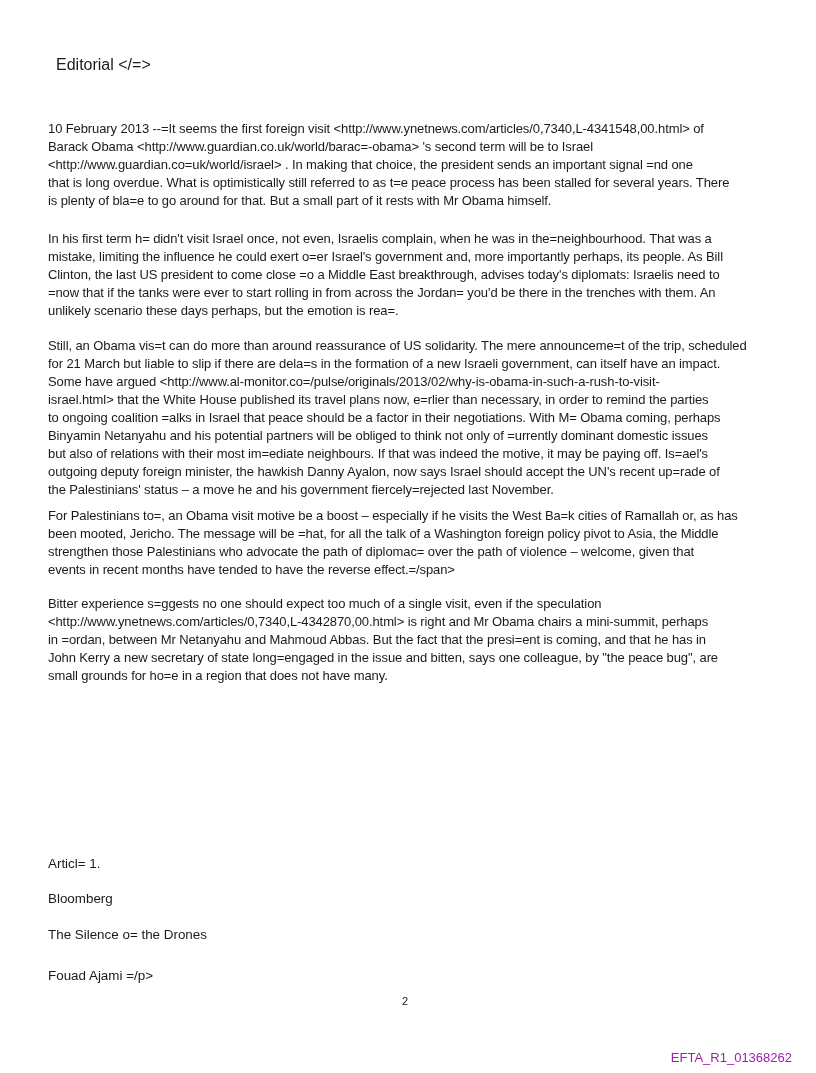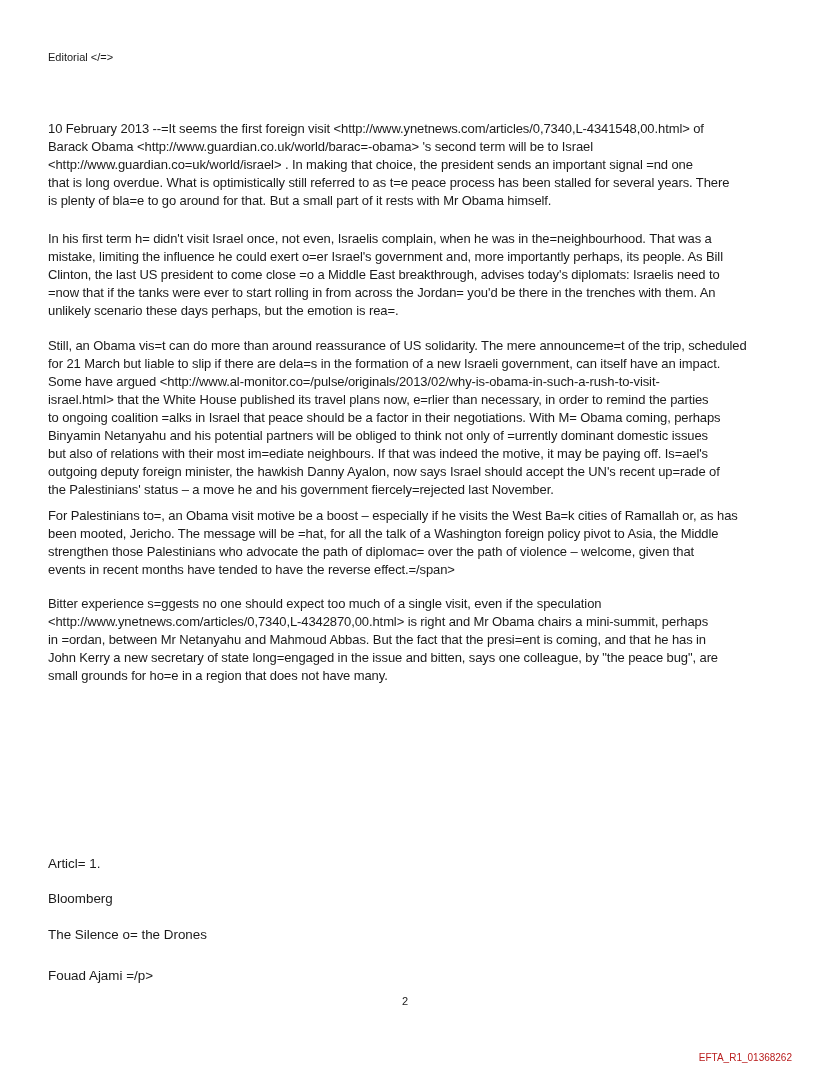--- a/index.html
+++ b/index.html
@@ -22,23 +22,23 @@
       margin: 0;
       white-space: nowrap;
     }
     .line-block span {
       display: block;
     }
     .heading {
       position: absolute;
       left: 48px;
       top: 48px;
-      font-size: 11px;
+      font-size: 16px;
       line-height: 18px;
-      margin: 0;
+      margin: 8px;
     }
     .para {
       position: absolute;
       left: 48px;
     }
     #p1 { top: 120px; }
     #p2 { top: 230px; }
     #p3 { top: 337px; }
     #p4 { top: 507px; }
     #p5 { top: 595px; }
@@ -57,24 +57,24 @@
       position: absolute;
       left: 402px;
       top: 994px;
       font-size: 11px;
       line-height: 14px;
     }
     .doc-id {
       position: absolute;
       right: 24px;
       top: 1050px;
-      font-size: 10px;
+      font-size: 13px;
       line-height: 16px;
       font-family: "Liberation Sans", "DejaVu Sans", sans-serif;
-      color: #b91c1c;
+      color: #a21caf;
     }
   </style>
 </head>
 <body>
 
 <p class="heading">Editorial &lt;/=&gt;</p>
 
 <div class="para line-block" id="p1">
   <span>10 February 2013 --=It seems the first foreign visit &lt;http://www.ynetnews.com/articles/0,7340,L-4341548,00.html&gt;  of</span>
   <span>Barack Obama &lt;http://www.guardian.co.uk/world/barac=-obama&gt; 's second term will be to Israel</span>

